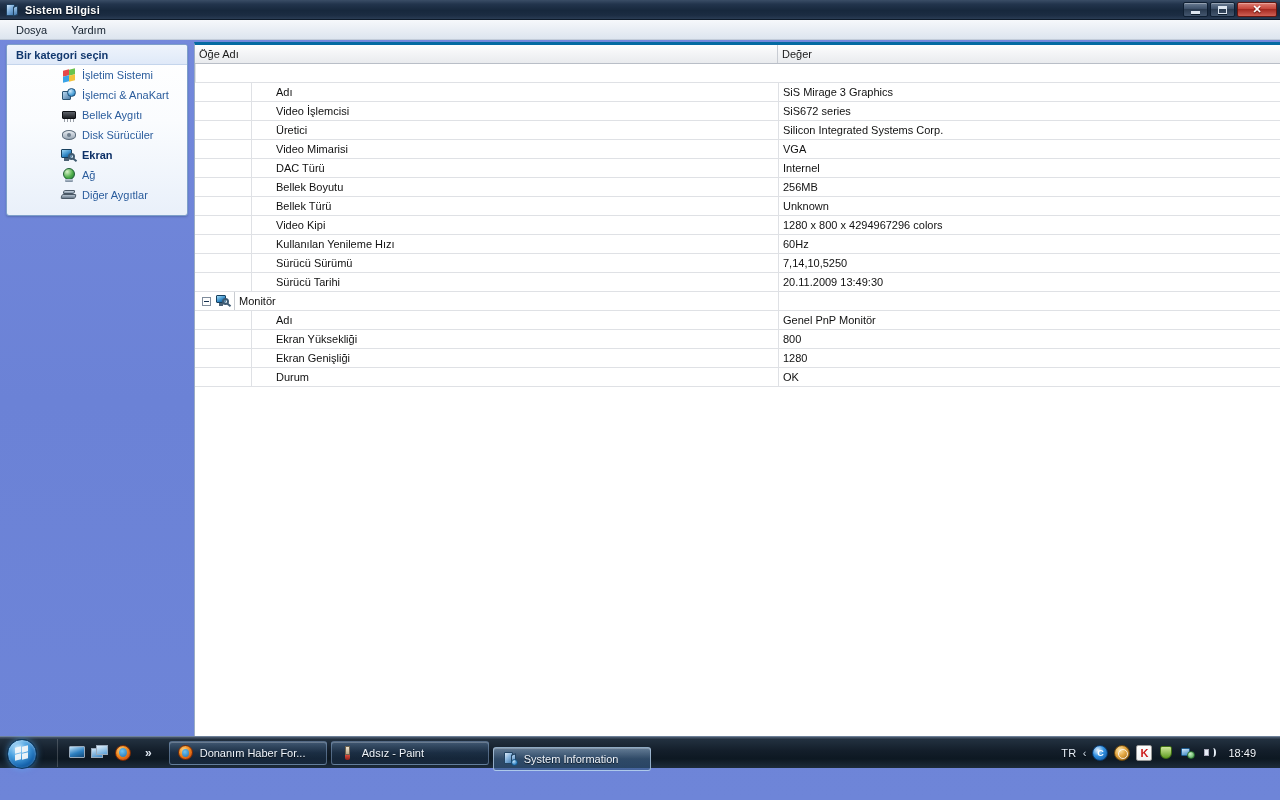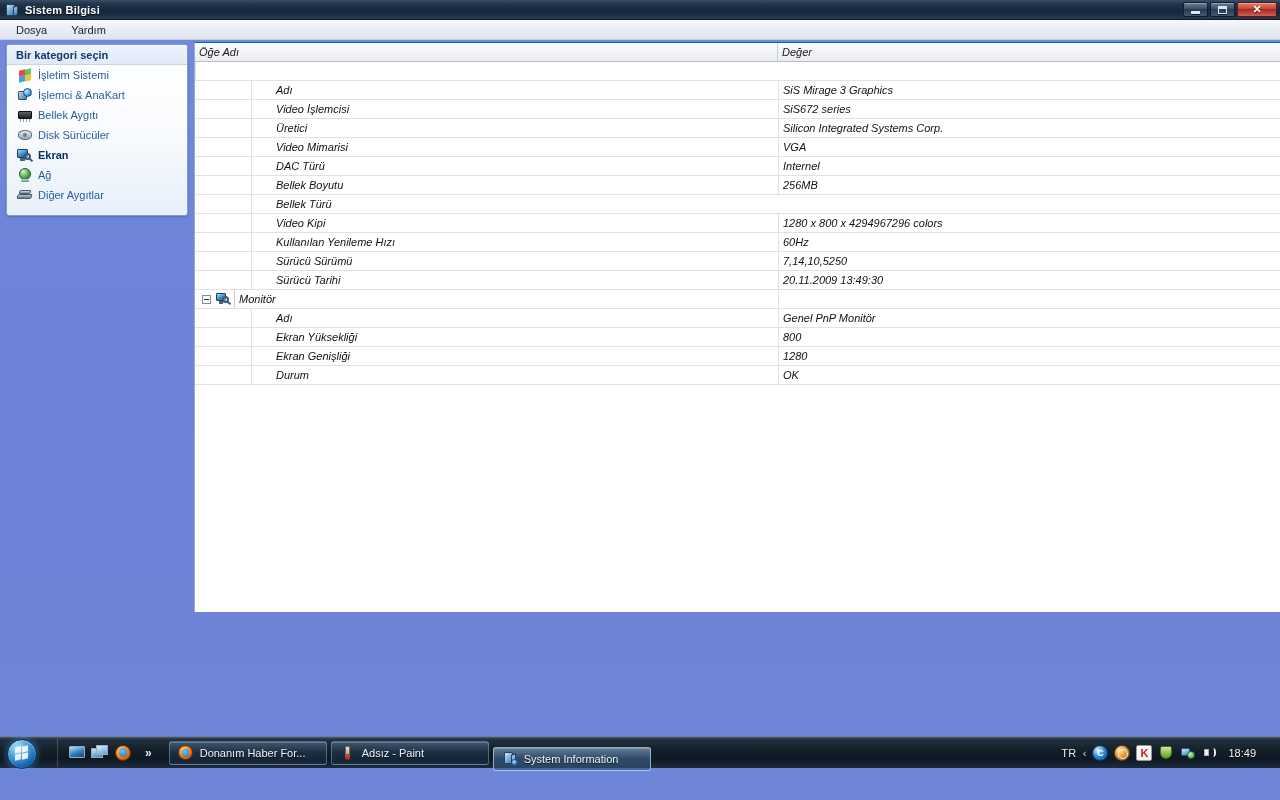--- a/index.html
+++ b/index.html
@@ -109,21 +109,21 @@
     background: linear-gradient(180deg, #eef4fc 0%, #dfe9f8 100%);
     border-bottom: 1px solid #c4d5ec;
     display: flex; align-items: center;
     padding-left: 9px;
   }
   #sidebar-header span {
     font-size: 11px; font-weight: bold; color: #12386e;
   }
   .side-item {
     height: 20px; display: flex; align-items: center;
-    padding-left: 10px; cursor: default;
+    padding-left: 10px; cursor: default; margin-left: 44px;
   }
   .side-item .label {
     font-size: 11px; color: #2a5c9c; margin-left: 5px;
   }
   .side-item.selected .label { color: #0b2f66; font-weight: bold; }
 
   
   .sicon { width: 16px; height: 16px; position: relative; flex: 0 0 auto; }
   
   .ic-os i { position: absolute; width: 6px; height: 6px; }
@@ -162,26 +162,25 @@
     background: linear-gradient(180deg,#c8d4e0,#76879a); border-radius:1px;}
   
   .ic-oth .a { position:absolute; left:0px; top:7px; width:15px; height:5px; border-radius:2px;
     background: linear-gradient(180deg,#b6c3d0,#6a7a8a); border:1px solid #4a5866; transform: skewX(-18deg);}
   .ic-oth .b { position:absolute; left:2px; top:3px; width:12px; height:4px; border-radius:2px;
     background: linear-gradient(180deg,#cdd8e3,#8494a4); border:1px solid #4a5866; transform: skewX(-18deg);}
 
   
   #content {
     position: absolute; left: 194px; top: 42px;
-    width: 1086px; height: 570px;
+    width: 1086px; height: 726px;
     background: #ffffff;
     border-left: 1px solid #9aacc4;
-    border-top: 1px solid #0369a1;
+    border-top: 3px solid #0369a1;
     overflow: hidden;
-    font-style: italic;
   }
   #grid-header {
     display: flex; height: 19px;
     background: linear-gradient(180deg, #fdfdfe 0%, #f3f4f6 48%, #e9ebee 100%);
     border-bottom: 1px solid #b9bec7;
   }
   .gh-cell {
     font-size: 11px; color: #1a1a1a;
     display: flex; align-items: center;
     padding-left: 4px;
@@ -532,20 +531,21 @@
             <span class="spacer"></span>
             <span class="txt">Bellek Boyutu</span>
           </div>
         <div class="cell-value">256MB</div>
       </div>
       <div class="row detail">
         <div class="cell-name">
             <span class="spacer"></span>
             <span class="txt">Bellek Türü</span>
           </div>
+        <div class="cell-value">Unknown</div>
       </div>
       <div class="row detail">
         <div class="cell-name">
             <span class="spacer"></span>
             <span class="txt">Video Kipi</span>
           </div>
         <div class="cell-value">1280 x 800 x 4294967296 colors</div>
       </div>
       <div class="row detail">
         <div class="cell-name">

